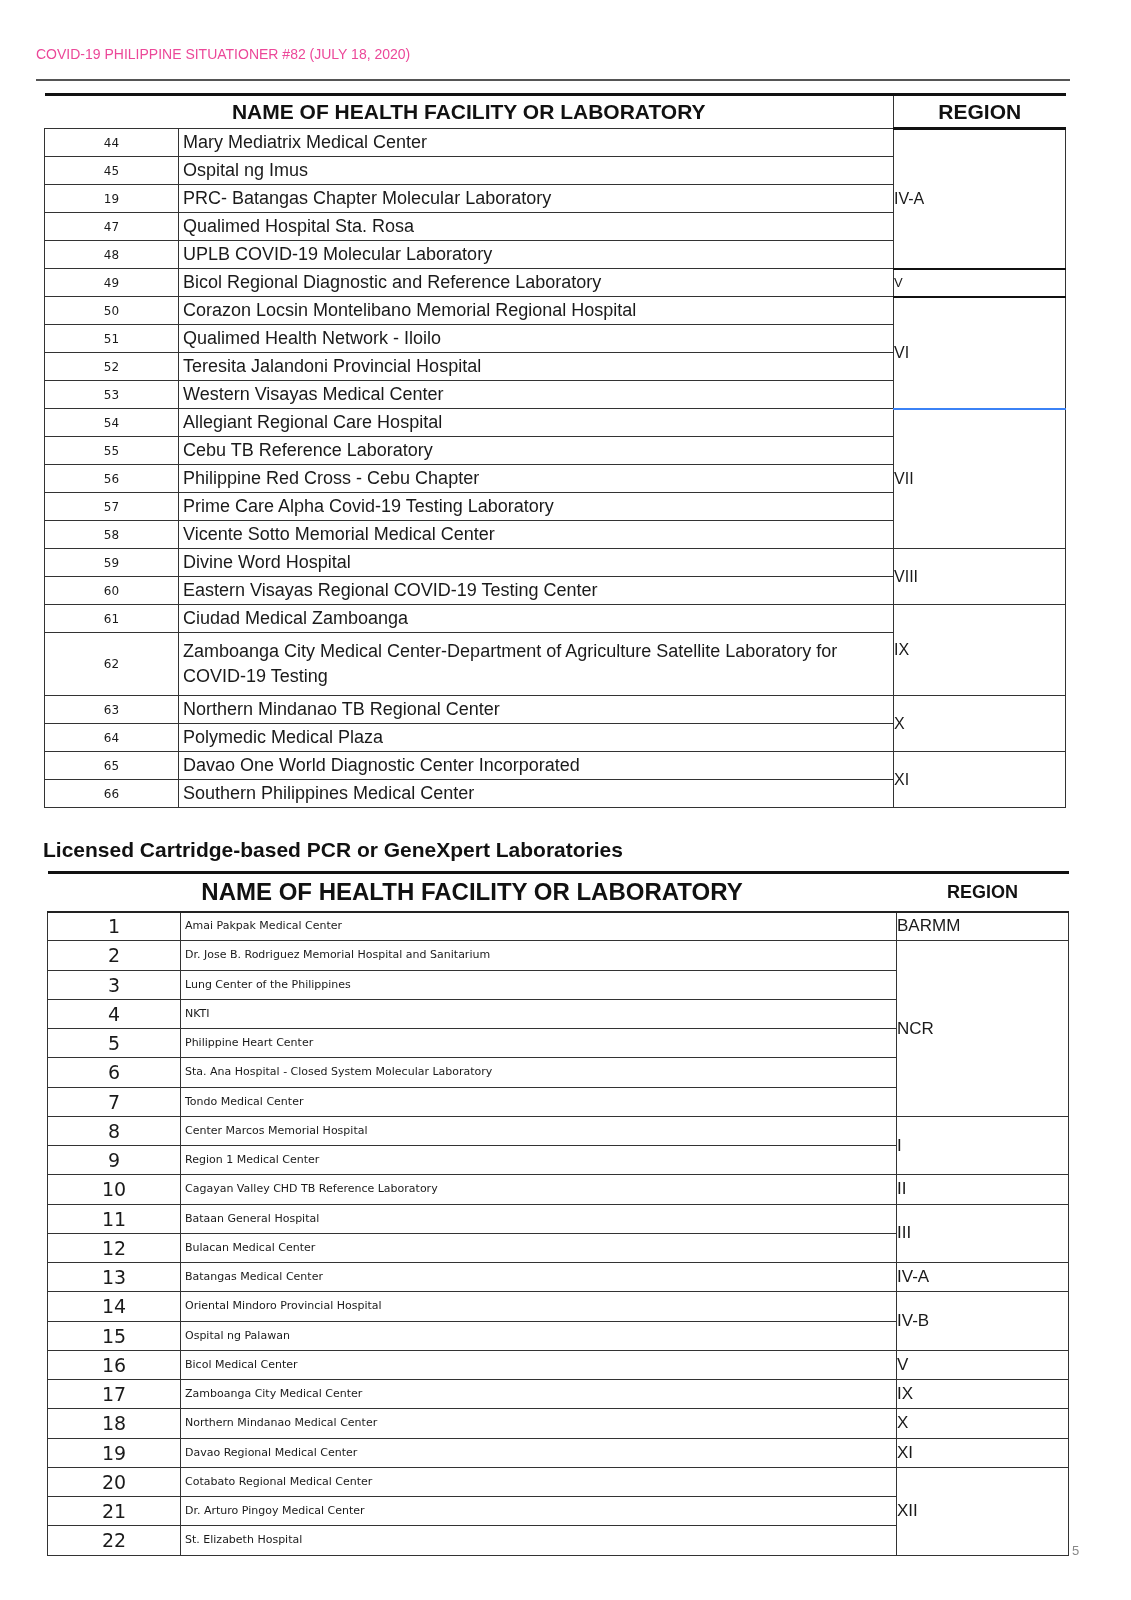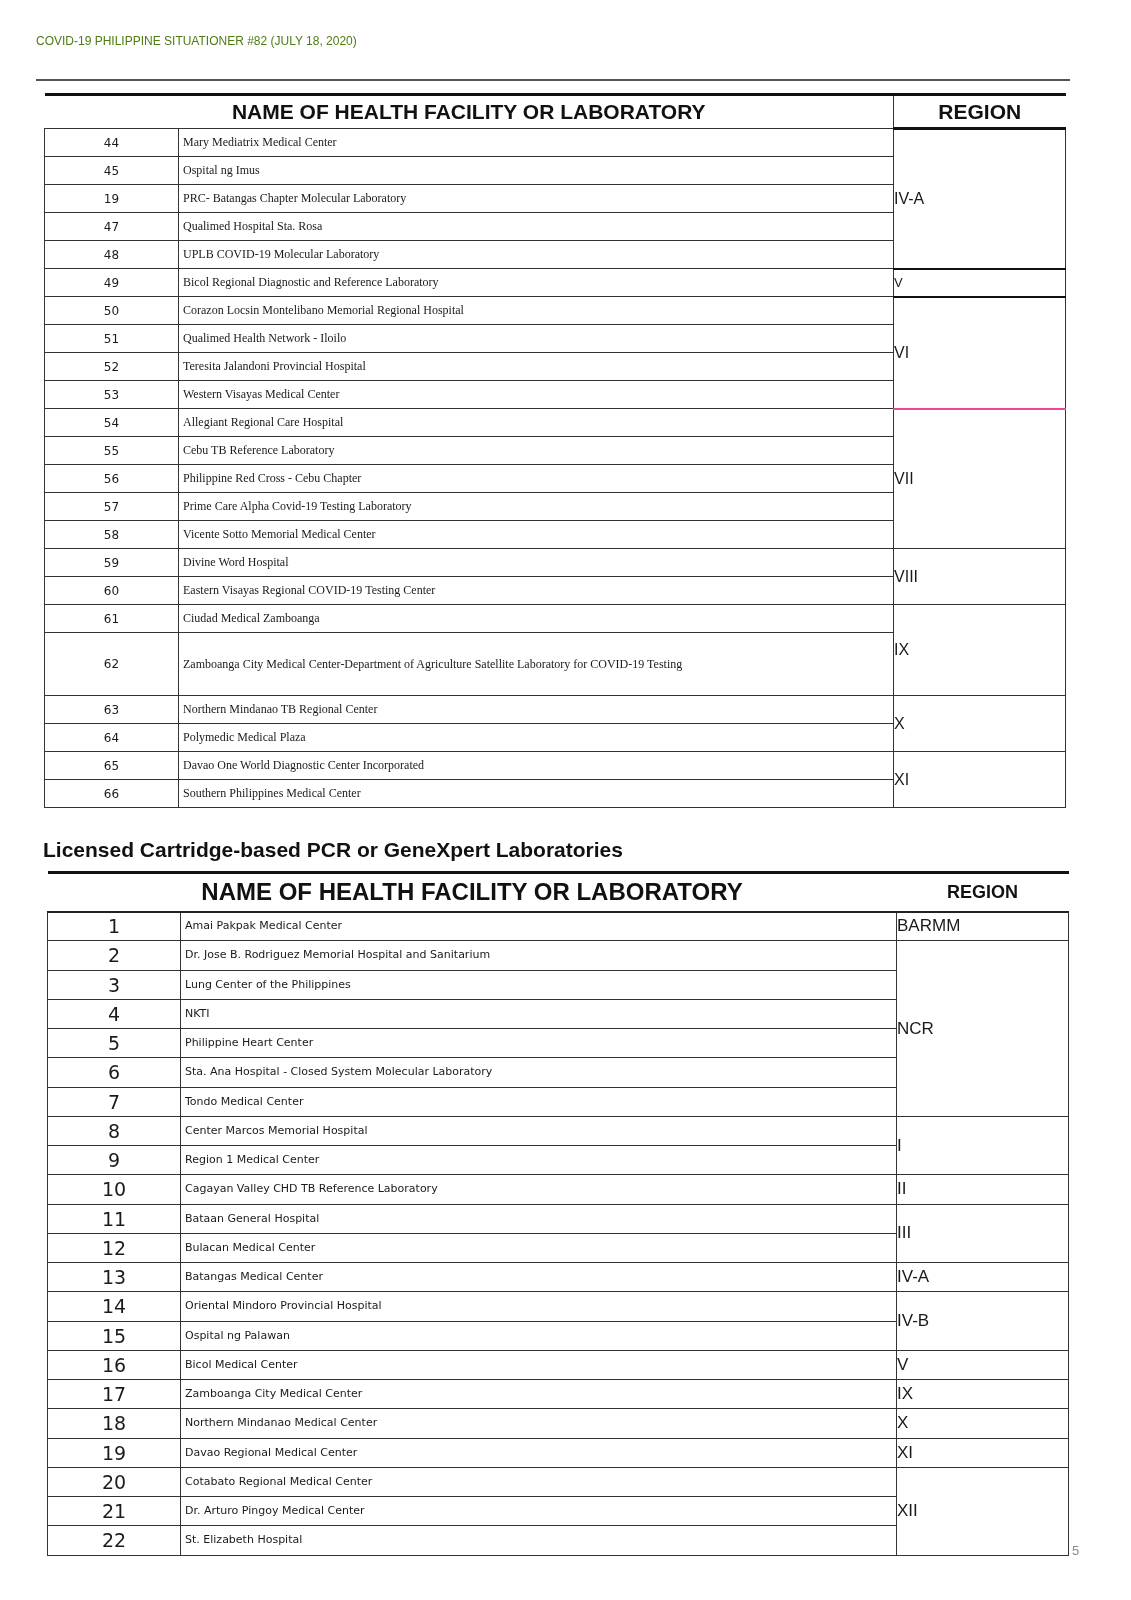--- a/index.html
+++ b/index.html
@@ -1,35 +1,35 @@
 <!DOCTYPE html>
 <html><head>
 <meta charset="utf-8">
 <style>
   html, body { margin: 0; padding: 0; background: #ffffff; }
   body { width: 1131px; height: 1600px; position: relative; overflow: hidden; color: #1a1a1a; }
   .page-header {
-    position: absolute; left: 36px; top: 34px;
-    font-family: "Liberation Sans", sans-serif; font-size: 12px; color: #4d7c0f;
+    position: absolute; left: 36px; top: 46px;
+    font-family: "Liberation Sans", sans-serif; font-size: 14px; color: #ec4899;
   }
   .header-rule { position: absolute; left: 36px; width: 1034px; top: 79px; height: 2px; background: #555; }
   .tbl { position: absolute; border-collapse: collapse; table-layout: fixed;
     font-family: "DejaVu Sans", sans-serif; }
   .tbl th { font-family: "Liberation Sans", sans-serif; font-weight: bold; color: #111; padding: 0; }
   .tbl td { border: 1px solid #333; padding: 0; font-size: 16px; color: #1a1a1a; }
   .tbl td.num { text-align: center; }
   .tbl td.name { text-align: left; padding-left: 4px; line-height: 25px; }
   .tbl td.region { font-family: "Liberation Sans", sans-serif; font-size: 16px; }
   #t1 { left: 44px; top: 93px; width: 1021px; }
   #t1 thead tr { height: 34px; }
   #t1 thead th { border-top: 3px solid #111; font-size: 21px; }
   #t1 thead th.h-region { border-bottom: 3px solid #111; border-left: 1px solid #333; }
   #t1 tbody tr { height: 28px; }
   #t1 td.num { font-size: 12px; }
-  #t1 td.name { font-family: Liberation Serif, serif; font-size: 12px; }
+  #t1 td.name { font-family: Liberation Sans, sans-serif; font-size: 18px; }
   .section-title {
     position: absolute; left: 43px; top: 838px;
     font-family: "Liberation Sans", sans-serif; font-weight: bold; font-size: 21px; color: #111;
   }
   #t2 { left: 47px; top: 871px; width: 1021px; }
   #t2 thead tr { height: 39px; }
   #t2 thead th { border-top: 3px solid #111; }
   #t2 thead th.h-name { font-size: 24px; }
   #t2 thead th.h-region { font-size: 18px; }
   #t2 tbody tr { height: 29.25px; }
@@ -82,21 +82,21 @@
       <td class="name">UPLB COVID-19 Molecular Laboratory</td>
     </tr>
     <tr>
       <td class="num">49</td>
       <td class="name">Bicol Regional Diagnostic and Reference Laboratory</td>
       <td class="region" style="font-size:13px;border-bottom:2px solid #111">V</td>
     </tr>
     <tr>
       <td class="num">50</td>
       <td class="name">Corazon Locsin Montelibano Memorial Regional Hospital</td>
-      <td class="region" rowspan="4" style="border-bottom:2px solid #ec4899">VI</td>
+      <td class="region" rowspan="4" style="border-bottom:2px solid #3b82f6">VI</td>
     </tr>
     <tr>
       <td class="num">51</td>
       <td class="name">Qualimed Health Network - Iloilo</td>
     </tr>
     <tr>
       <td class="num">52</td>
       <td class="name">Teresita Jalandoni Provincial Hospital</td>
     </tr>
     <tr>

